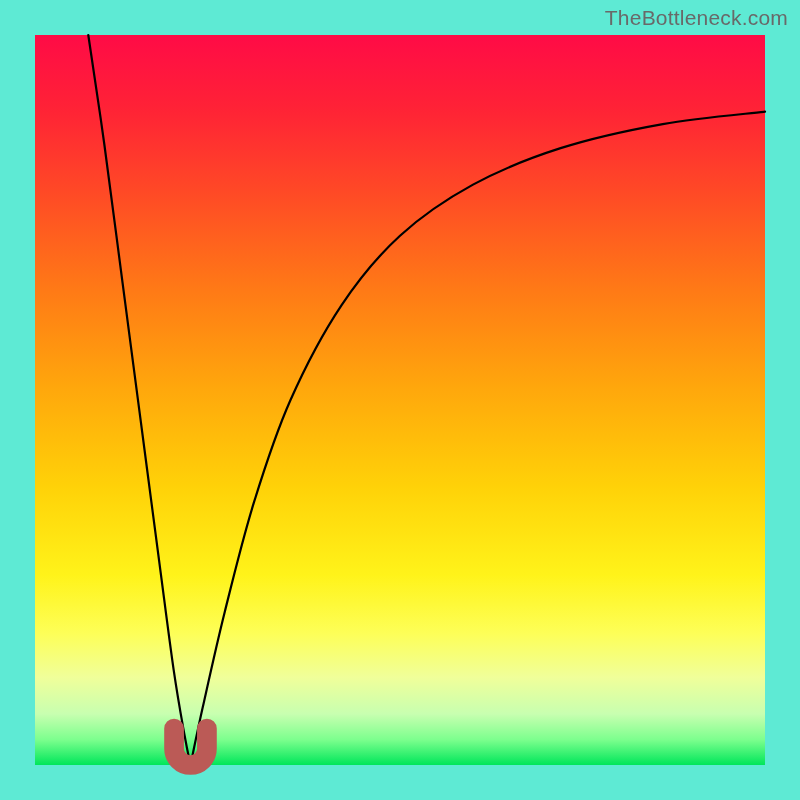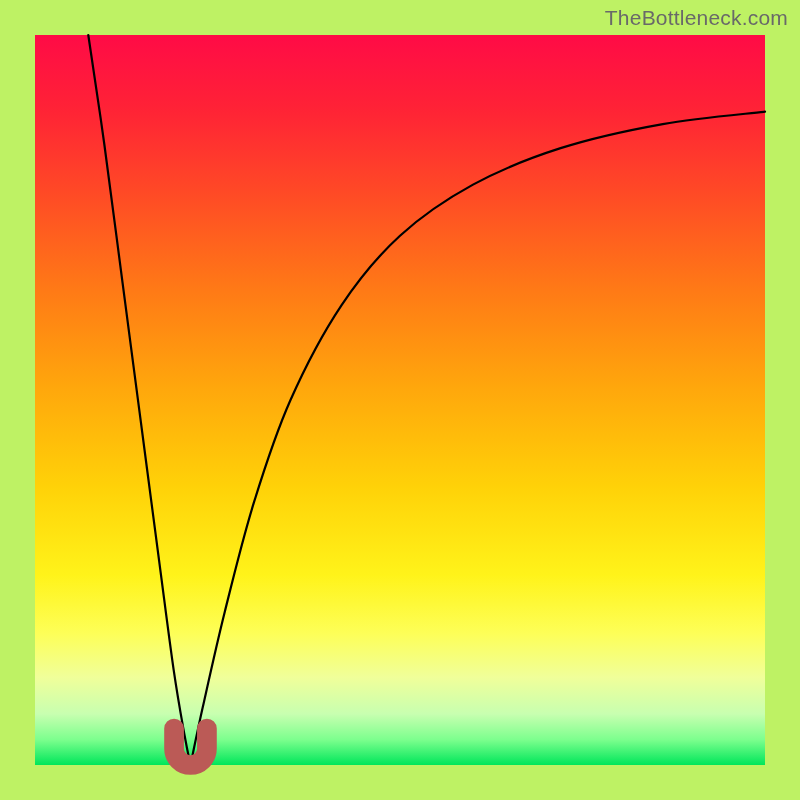--- a/index.html
+++ b/index.html
@@ -8,21 +8,21 @@
     width: 800px;
     height: 800px;
     background: #000;
     overflow: hidden;
     font-family: Arial, Helvetica, sans-serif;
   }
   .frame {
     position: relative;
     width: 800px;
     height: 800px;
-    background: #bef264;
+    background: #5eead4;
   }
   .watermark {
     position: absolute;
     top: 6px;
     right: 12px;
     color: #696969;
     font-size: 21px;
     font-weight: 500;
     letter-spacing: 0.2px;
     z-index: 5;

